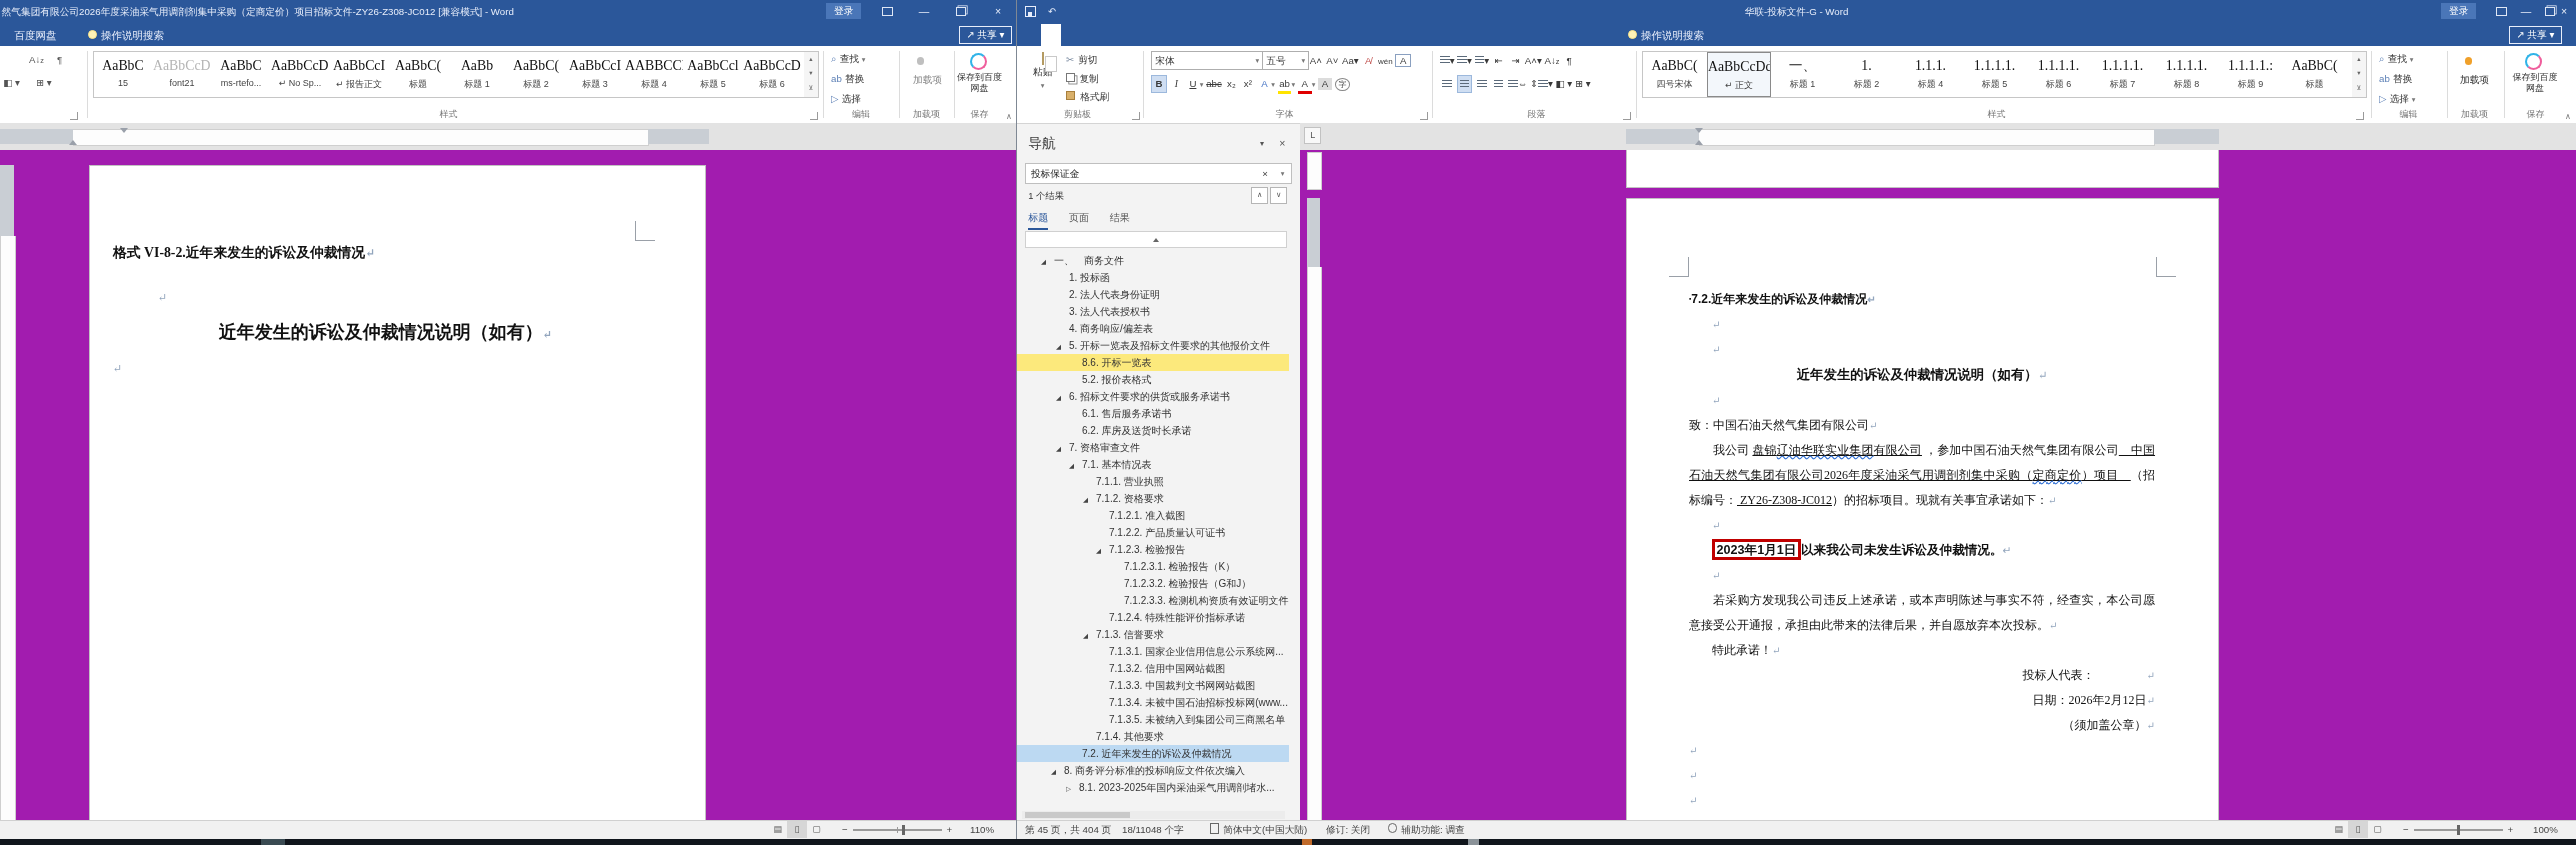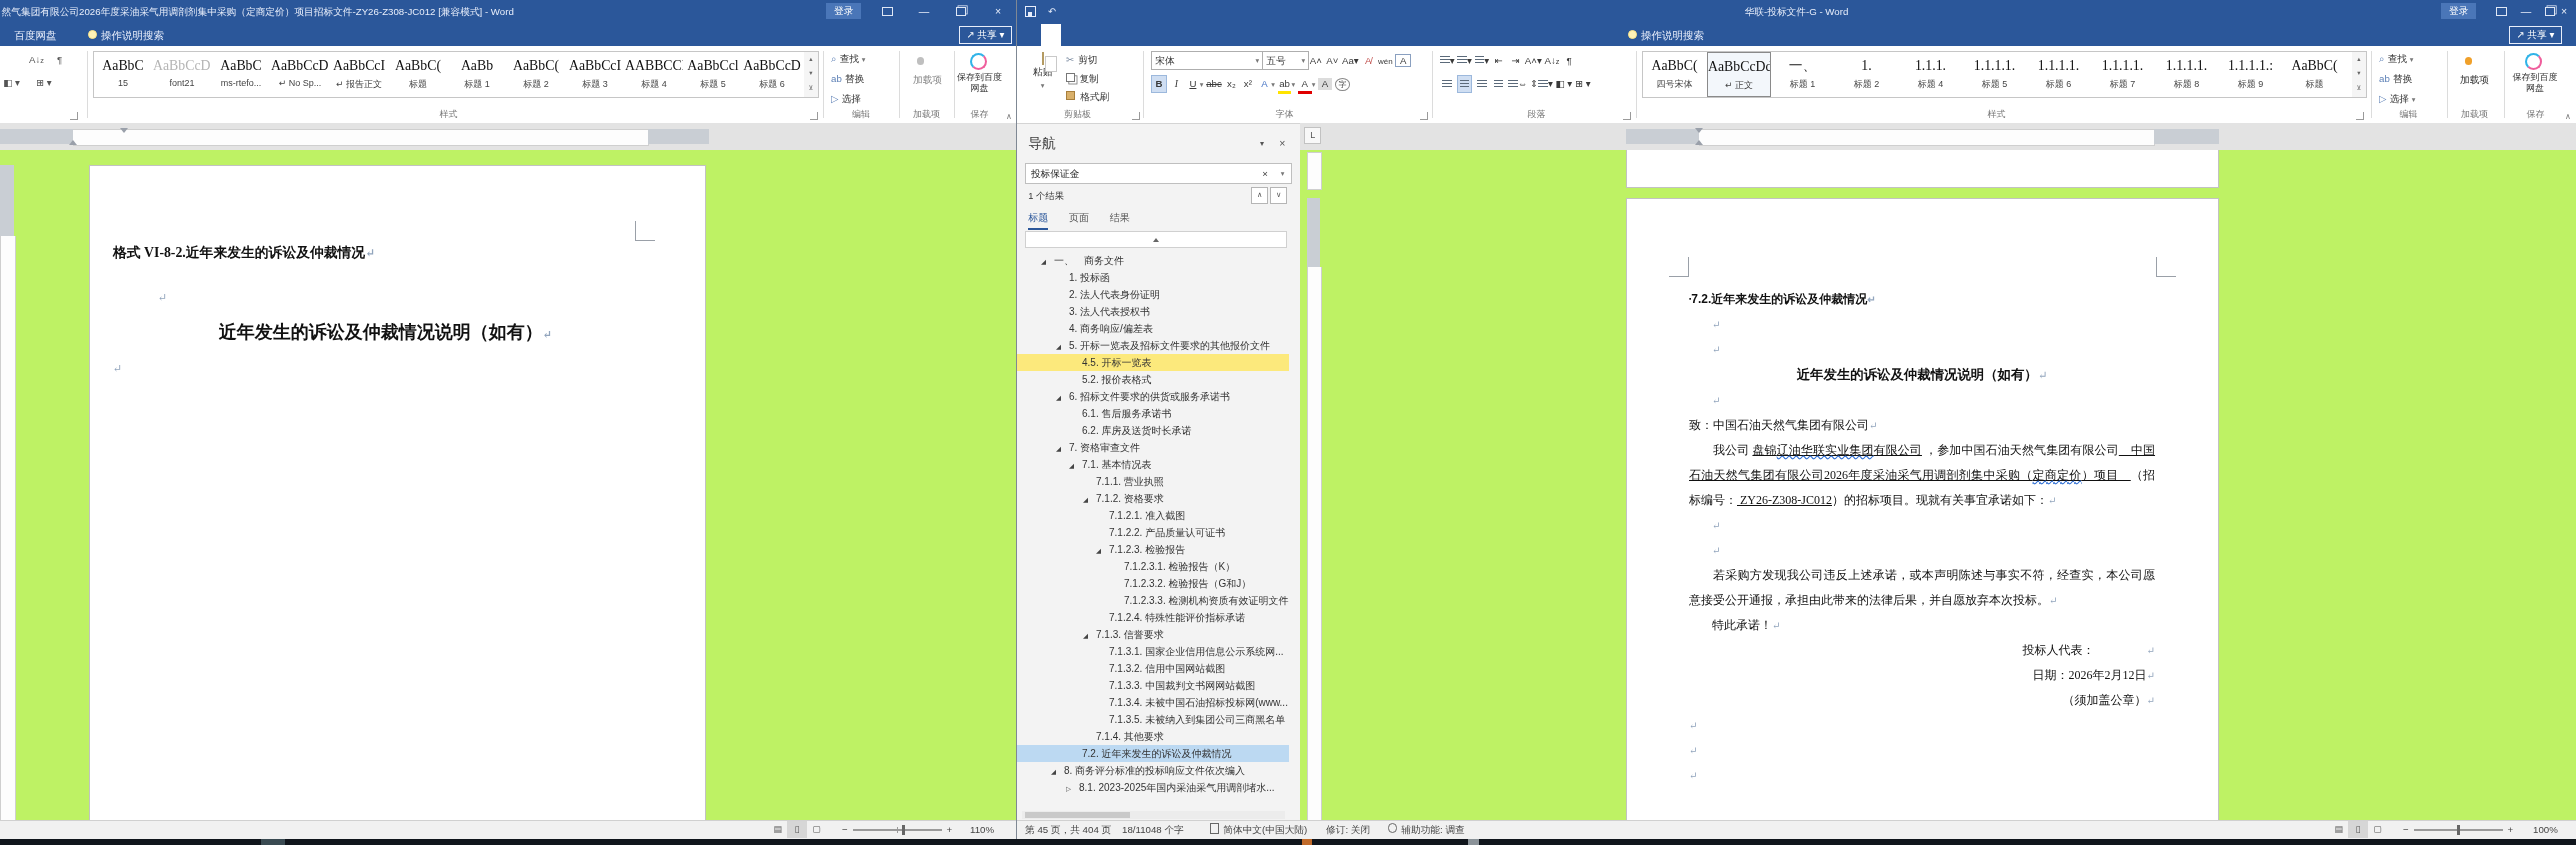--- a/index.html
+++ b/index.html
@@ -50,21 +50,21 @@
   .rn{display:inline-block;text-align:center;font-size:7.3px;color:#7a7a7a;flex:0 0 auto;}
   .ind-first{position:absolute;top:-0.8px;width:0;height:0;border-left:4px solid transparent;border-right:4px solid transparent;border-top:5.7px solid #9aa0aa;}
   .ind-hang{position:absolute;bottom:-0.8px;width:0;height:0;border-left:4px solid transparent;border-right:4px solid transparent;border-bottom:5.7px solid #9aa0aa;}
   .tabsel{position:absolute;width:15.4px;height:15.4px;background:#f8f8f8;border:0.8px solid #c2c2c2;color:#555;font-size:9px;text-align:center;line-height:15.4px;}
   .vrul{position:absolute;width:13.8px;}
   .vseg{position:absolute;left:0;width:13.8px;}
   .vseg.marg{background:#c9ced4;}
   .vseg.white{background:#fdfdfd;border:0.8px solid #cfcfcf;border-top:none;}
   .vrn{display:block;height:23px;line-height:23px;text-align:center;font-size:7.3px;color:#7a7a7a;}
   
-  .docarea{position:absolute;left:0;right:0;top:150px;bottom:24px;background:#bef264;overflow:hidden;}
+  .docarea{position:absolute;left:0;right:0;top:150px;bottom:24px;background:#a21caf;overflow:hidden;}
   .page{position:absolute;background:#fff;border:0.8px solid #c2c2c2;box-sizing:border-box;}
   .serif{font-family:"Liberation Serif","DejaVu Serif",serif;}
   .pilcrow{color:#92a5bd;font-size:0.85em;}
   .cornerTL{position:absolute;width:19.4px;height:19.4px;border-right:0.8px solid #9aa0a8;border-bottom:0.8px solid #9aa0a8;}
   .cornerTR{position:absolute;width:19.4px;height:19.4px;border-left:0.8px solid #9aa0a8;border-bottom:0.8px solid #9aa0a8;}
   .redbox{border:2.4px solid #c00000;padding:0 1.6px;}
   .redbox2{border:3.2px solid #c00000;padding:0.8px 1.6px;}
   .ul{text-decoration:underline;}
   .wavy{text-decoration:underline wavy #2f6fd4;}
   
@@ -464,21 +464,21 @@
           <div class="trow" style="padding-left: 39px;">
             <span class="tarrow"></span><span>3. 法人代表授权书</span>
           </div>
           <div class="trow" style="padding-left: 39px;">
             <span class="tarrow"></span><span>4. 商务响应/偏差表</span>
           </div>
           <div class="trow" style="padding-left: 39px;">
             <span class="tarrow">◢</span><span>5. 开标一览表及招标文件要求的其他报价文件</span>
           </div>
           <div class="trow hl-yellow" style="padding-left: 52px;">
-            <span class="tarrow"></span><span>4.5. 开标一览表</span>
+            <span class="tarrow"></span><span>8.6. 开标一览表</span>
           </div>
           <div class="trow" style="padding-left: 52px;">
             <span class="tarrow"></span><span>5.2. 报价表格式</span>
           </div>
           <div class="trow" style="padding-left: 39px;">
             <span class="tarrow">◢</span><span>6. 招标文件要求的供货或服务承诺书</span>
           </div>
           <div class="trow" style="padding-left: 52px;">
             <span class="tarrow"></span><span>6.1. 售后服务承诺书</span>
           </div>
@@ -646,20 +646,23 @@
           <div style="padding-left:23px;"><span class="pilcrow">↵</span></div>
           <div style="text-align:center;font-weight:bold;font-size:13.4px;">
             <span>近年发生的诉讼及仲裁情况说明（如有）</span><span class="pilcrow" style="font-weight:normal;">↵</span>
           </div>
           <div style="padding-left:23px;"><span class="pilcrow">↵</span></div>
           <div><span>致：中国石油天然气集团有限公司</span><span class="pilcrow">↵</span></div>
           <div style="text-indent:2em;text-align:justify;">
             <span>我公司 </span><span class="ul">盘锦</span><span class="ul"><span class="wavy">辽油华联实业集团</span></span><span class="ul">有限公司</span><span> ，参加中国石油天然气集团有限公司</span><span class="ul">　中国石油天然气集团有限公司2026年度采油采气用调剖剂集中采购（</span><span class="ul"><span class="wavy">定商定价</span></span><span class="ul">）项目　</span><span>（招标编号：</span><span class="ul"> ZY26-Z308-JC012</span><span>）的招标项目。现就有关事宜承诺如下：</span><span class="pilcrow">↵</span>
           </div>
           <div style="padding-left:23px;"><span class="pilcrow">↵</span></div>
+          <div style="padding-left:23px;font-family:'Liberation Sans',sans-serif;font-weight:bold;font-size:12.6px;">
+            <span class="redbox2">2023年1月1日</span><span>以来我公司未发生诉讼及仲裁情况。</span><span class="pilcrow" style="font-weight:normal;">↵</span>
+          </div>
           <div style="padding-left:23px;"><span class="pilcrow">↵</span></div>
           <div style="text-indent:2em;text-align:justify;">
             <span>若采购方发现我公司违反上述承诺，或本声明陈述与事实不符，经查实，本公司愿意接受公开通报，承担由此带来的法律后果，并自愿放弃本次投标。</span><span class="pilcrow">↵</span>
           </div>
           <div style="padding-left:23px;"><span>特此承诺！</span><span class="pilcrow">↵</span></div>
           <div style="text-align:right;"><span>投标人代表：</span><span style="display:inline-block;width:52px;"></span><span class="pilcrow">↵</span></div>
           <div style="text-align:right;"><span>日期：2026年2月12日</span><span class="pilcrow">↵</span></div>
           <div style="text-align:right;"><span>（须加盖公章）</span><span class="pilcrow">↵</span></div>
           <div><span class="pilcrow">↵</span></div>
           <div><span class="pilcrow">↵</span></div>

